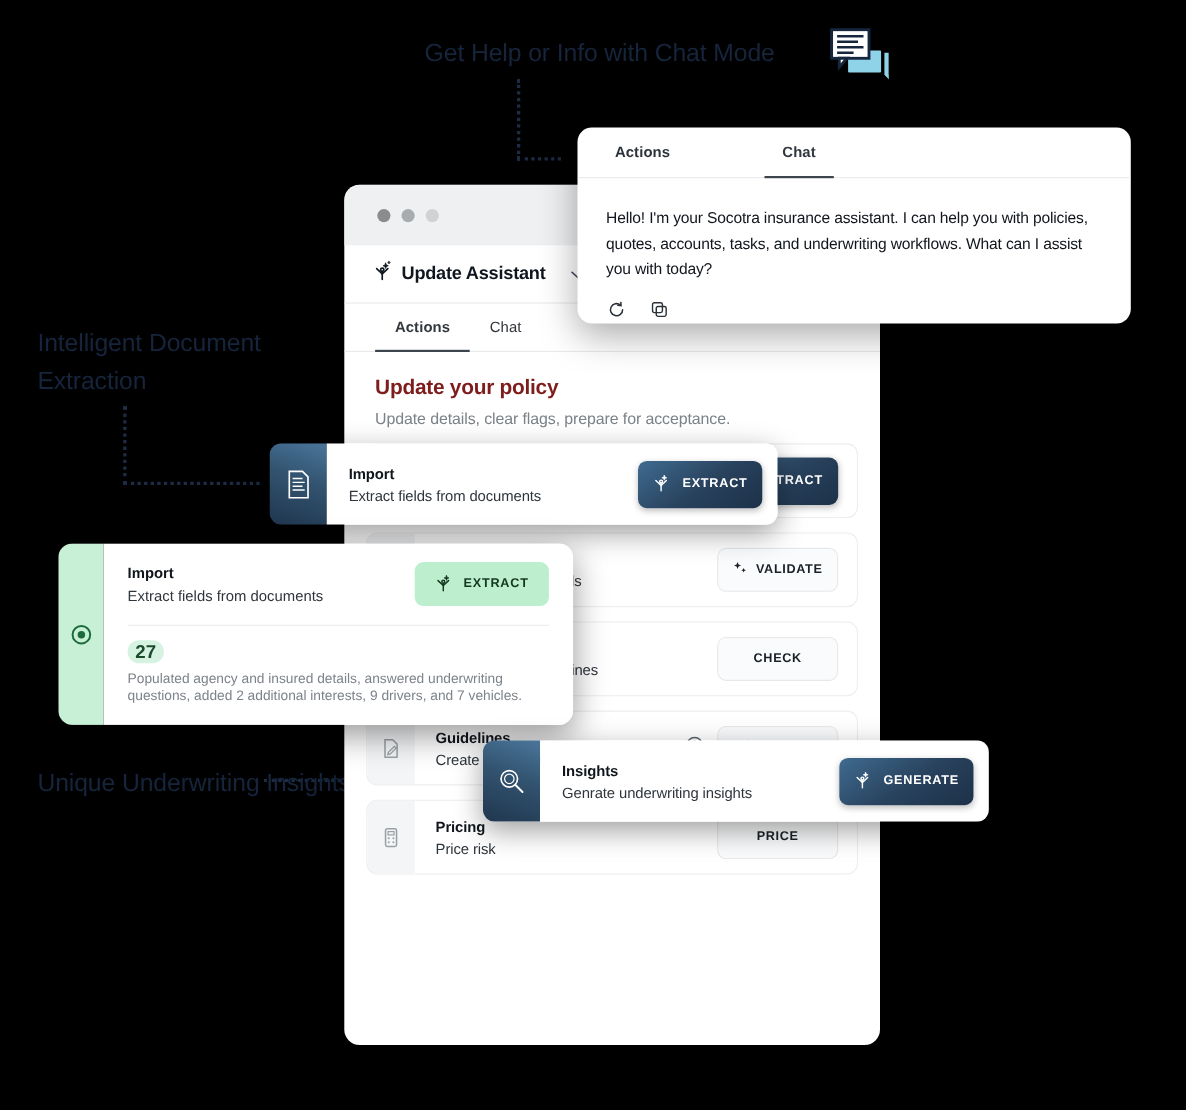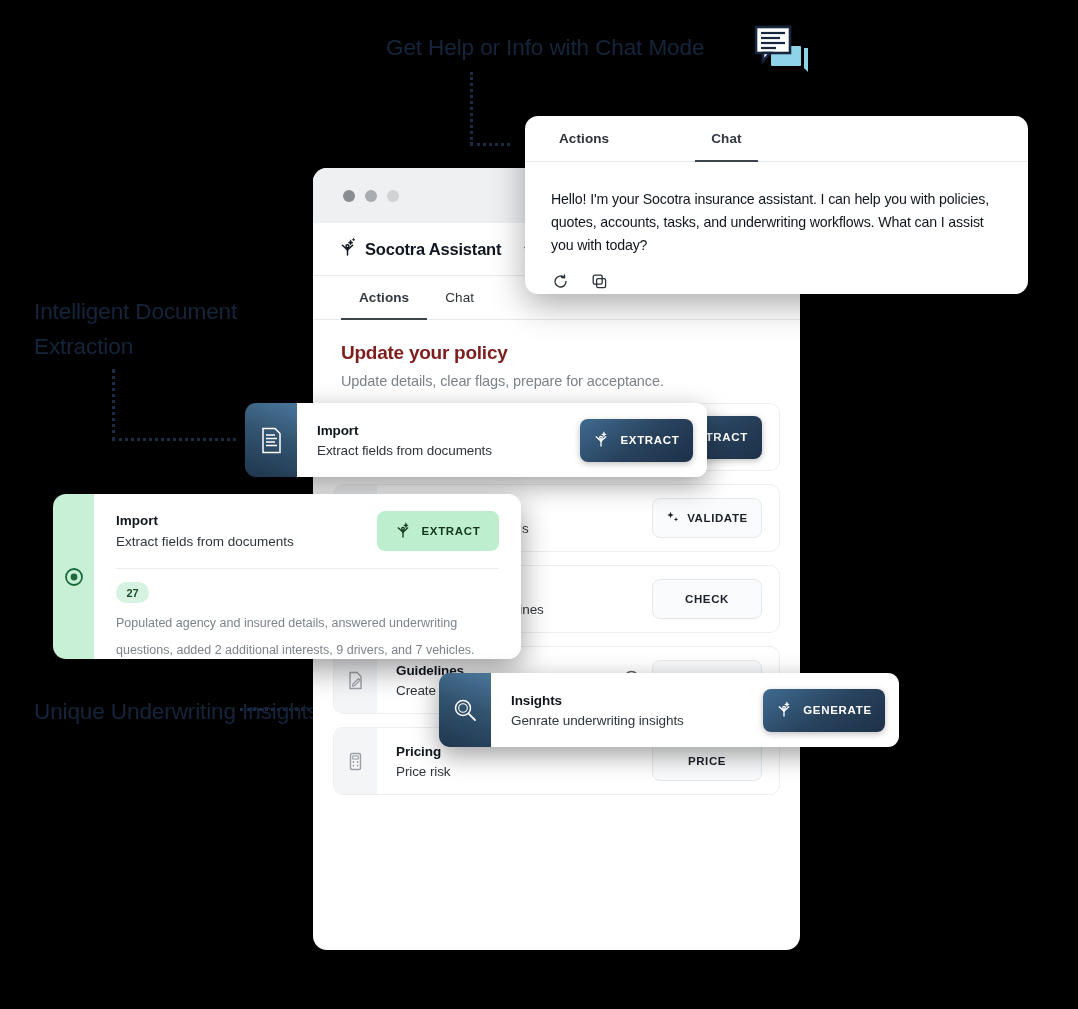--- a/index.html
+++ b/index.html
@@ -164,23 +164,23 @@
     width: 122px; height: 40px; border-radius: 8px; background: #bdeecd;
     display: flex; align-items: center; justify-content: center; gap: 10px;
     font-size: 11.5px; font-weight: 700; color: #13371f; letter-spacing: .7px;
   }
   .suc-div { height: 1px; background: #ececec; margin: 17px 0 13px 0; }
   .suc-row2 { display: flex; align-items: center; }
   .suc-f-title { flex: 1; font-size: 13px; font-weight: 700; color: #11161d; }
   .badge {
     min-width: 33px; height: 21px; border-radius: 11px; background: #d5f3e0;
     display: flex; align-items: center; justify-content: center;
-    font-size: 11px; font-weight: 700; color: #1c4a2d;
-  }
-  .suc-desc { font-size: 12.5px; color: #7d838a; line-height: 27px; margin-top: 7px; max-width: 400px; }
+    font-size: 17px; font-weight: 700; color: #1c4a2d;
+  }
+  .suc-desc { font-size: 12.5px; color: #7d838a; line-height: 15px; margin-top: 7px; max-width: 400px; }
 
   
   #chat-popup {
     position: absolute; left: 525px; top: 116px; width: 503px; height: 178px;
     background: #ffffff; border-radius: 13px;
     box-shadow: 0 10px 34px rgba(0,0,0,.34);
     overflow: hidden;
   }
   #chat-popup .tabbar { padding-left: 18px; height: 46px; }
   #chat-popup .tab { padding: 0 16px; }
@@ -231,21 +231,21 @@
             <g stroke="#10161f" stroke-width="1.5" fill="none" stroke-linecap="round">
           <circle cx="8.5" cy="8.2" r="1.5"></circle>
               <line x1="8.5" y1="9.9" x2="8.5" y2="17"></line>
           <line x1="8.5" y1="12" x2="3.4" y2="7.2"></line>
               <line x1="8.5" y1="12" x2="13.6" y2="7.2"></line>
           <path d="M11.6 2.2 l.7 1.7 1.7 .7 -1.7 .7 -.7 1.7 -.7 -1.7 -1.7 -.7 1.7 -.7z" fill="#10161f" stroke-width=".7"></path>
           <path d="M14.6 .4 l.4 .9 .9 .4 -.9 .4 -.4 .9 -.4 -.9 -.9 -.4 .9 -.4z" fill="#10161f" stroke-width=".5"></path>
         </g>
           </svg>
       </span>
-      <span id="assistant-name">Socotra Assistant</span>
+      <span id="assistant-name">Update Assistant</span>
       <span class="chev">
         <svg width="13" height="8" viewBox="0 0 13 8">
             <path d="M1 1.5 L6.5 6.5 L12 1.5" stroke="#3b4453" stroke-width="1.5" fill="none" stroke-linecap="round"></path>
           </svg>
       </span>
     </div>
 
     <div class="tabbar">
       <div class="tab active">Actions</div>
       <div class="tab inactive">Chat</div>

